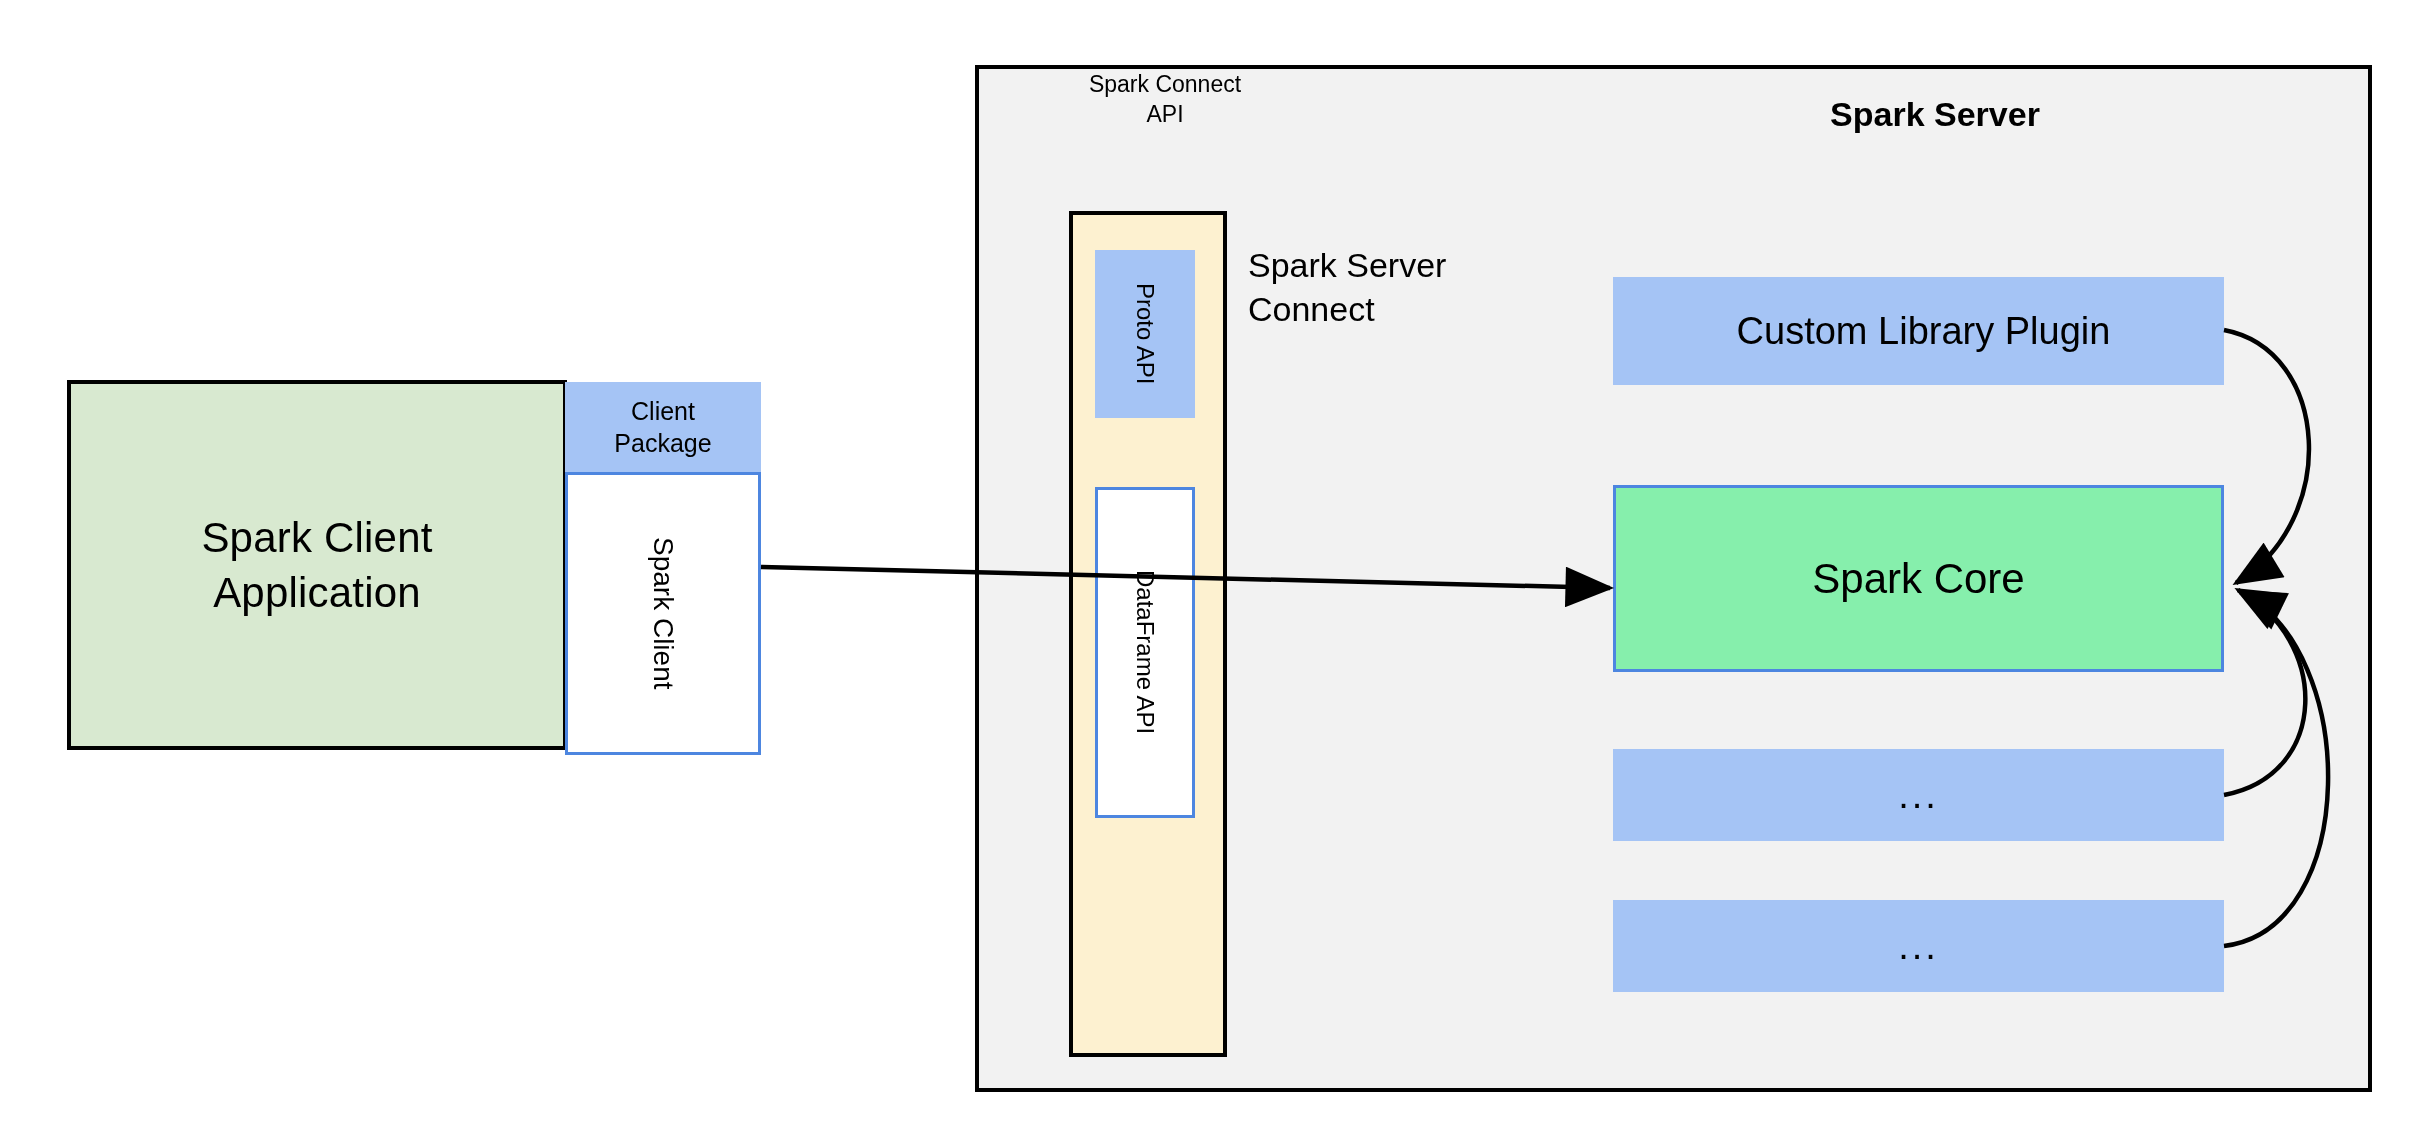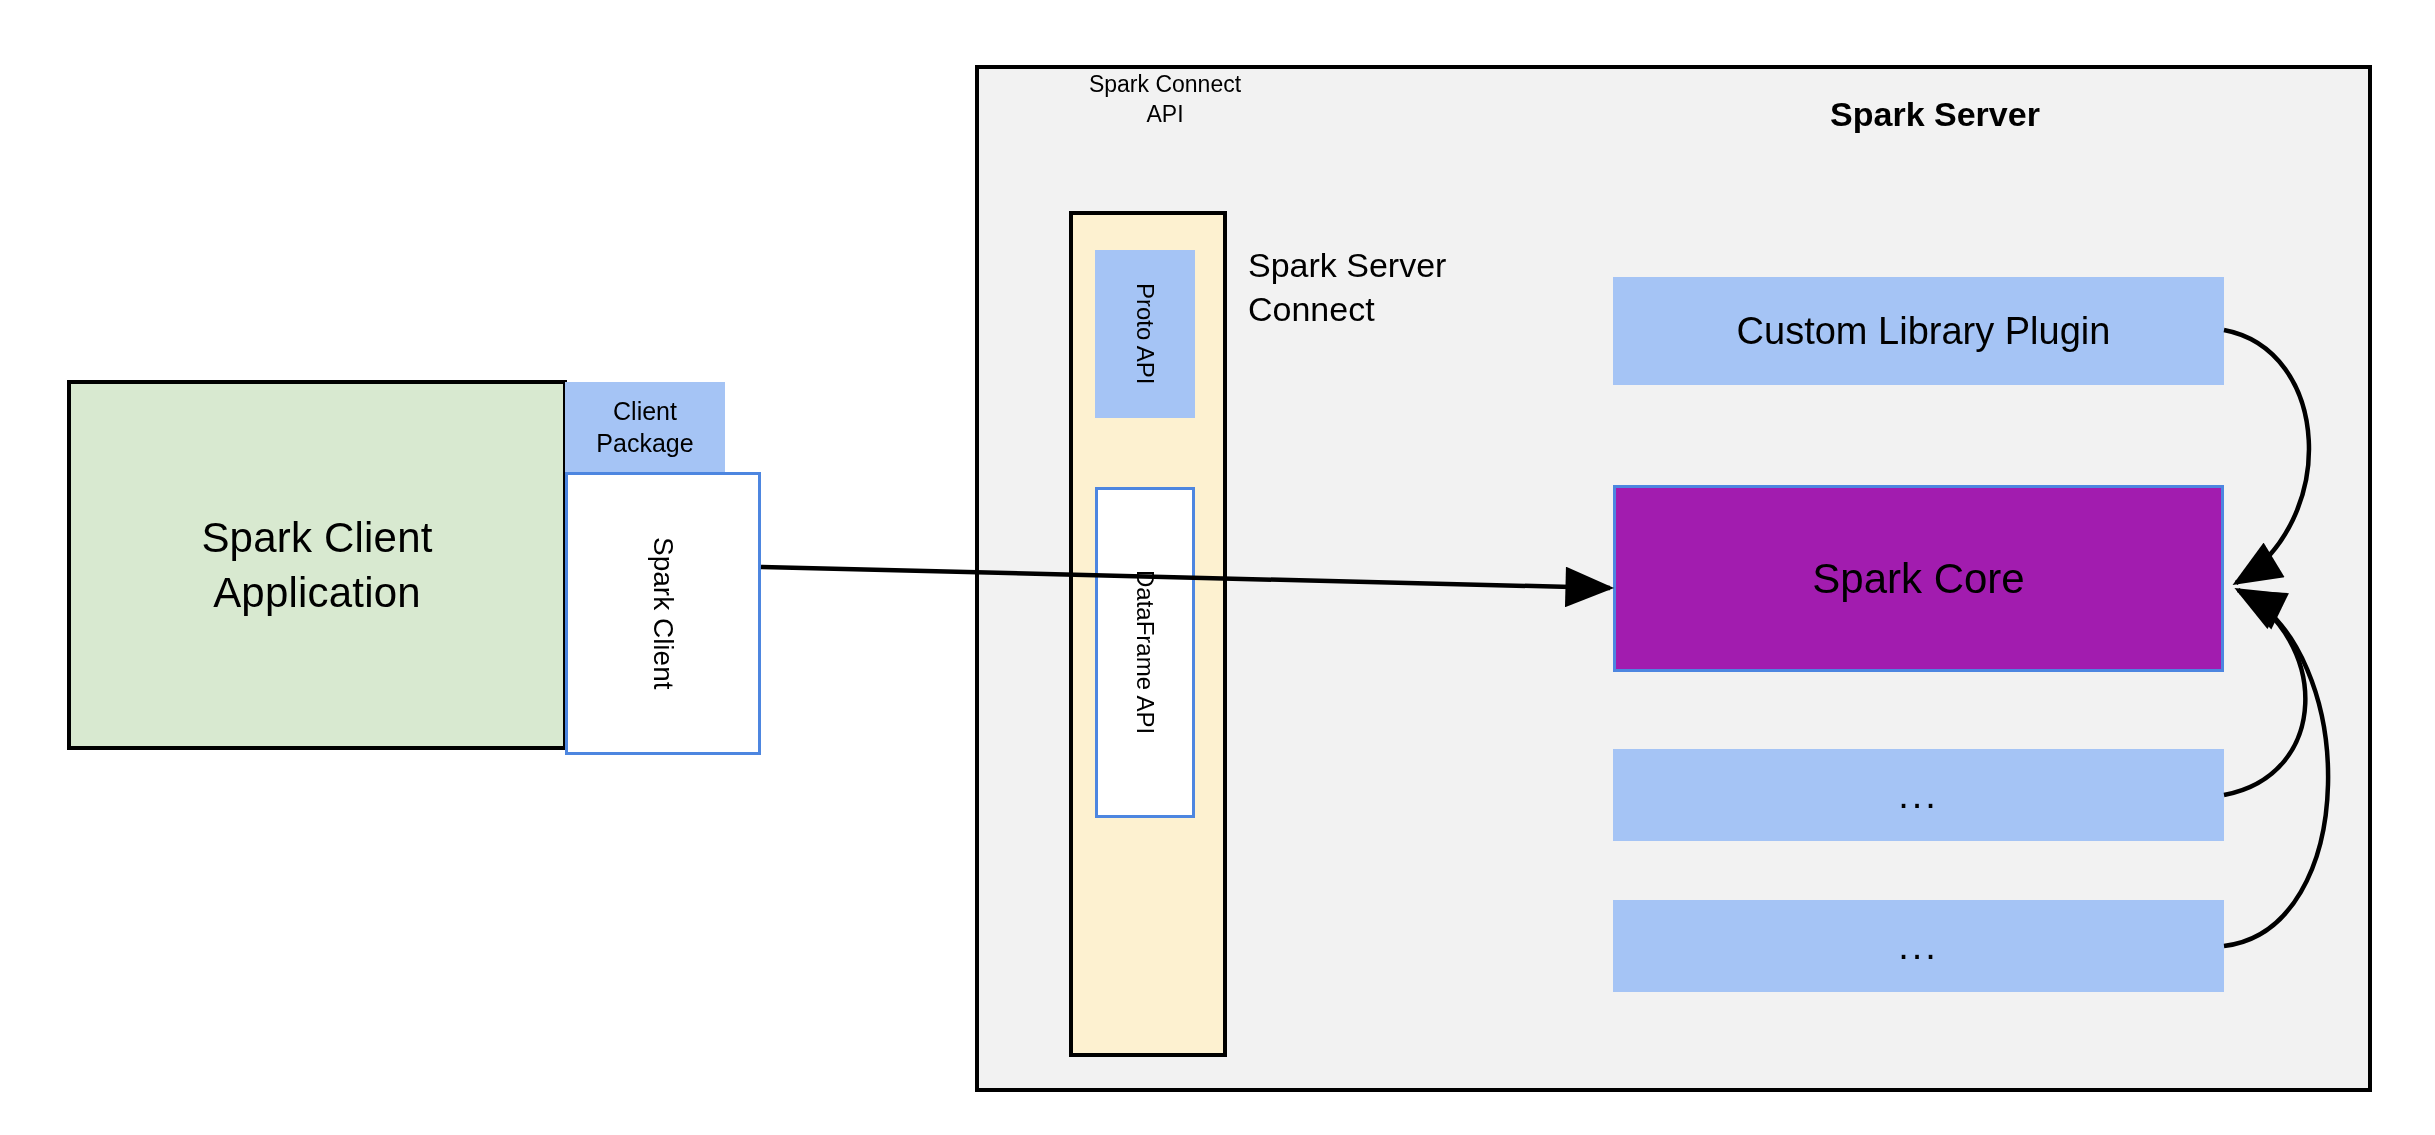--- a/index.html
+++ b/index.html
@@ -25,21 +25,21 @@
     left: 67px; top: 380px; width: 500px; height: 370px;
     background: #d8e9d0;
     border: 4px solid #000000;
     display: flex; align-items: center; justify-content: center;
   }
   #client-app .label {
     font-size: 42px; line-height: 1.32; text-align: center; letter-spacing: .2px;
   }
 
   #client-package {
-    left: 565px; top: 382px; width: 160px; height: 90px;
+    left: 565px; top: 382px; width: 196px; height: 90px;
     background: #a5c4f5;
     display: flex; align-items: center; justify-content: center;
   }
   #client-package .label {
     font-size: 25px; line-height: 1.28; text-align: center;
   }
 
   #spark-client {
     left: 565px; top: 472px; width: 196px; height: 283px;
     background: #ffffff;
@@ -106,21 +106,21 @@
     display: flex; align-items: center; justify-content: center;
   }
   #module-plugin { top: 277px; height: 108px; }
   #module-dots-1 { top: 749px; height: 92px; }
   #module-dots-2 { top: 900px; height: 92px; }
   .module .label { font-size: 38px; margin-left: 10px; }
   .module .dots { font-size: 38px; letter-spacing: 3px; }
 
   #spark-core {
     left: 1613px; top: 485px; width: 611px; height: 187px;
-    background: #a21caf;
+    background: #86efac;
     border: 3px solid #4d86e0;
     display: flex; align-items: center; justify-content: center;
   }
   #spark-core .label { font-size: 42px; }
 
   
   #connectors {
     position: absolute; left: 0; top: 0;
     width: 2435px; height: 1135px;
     pointer-events: none;

